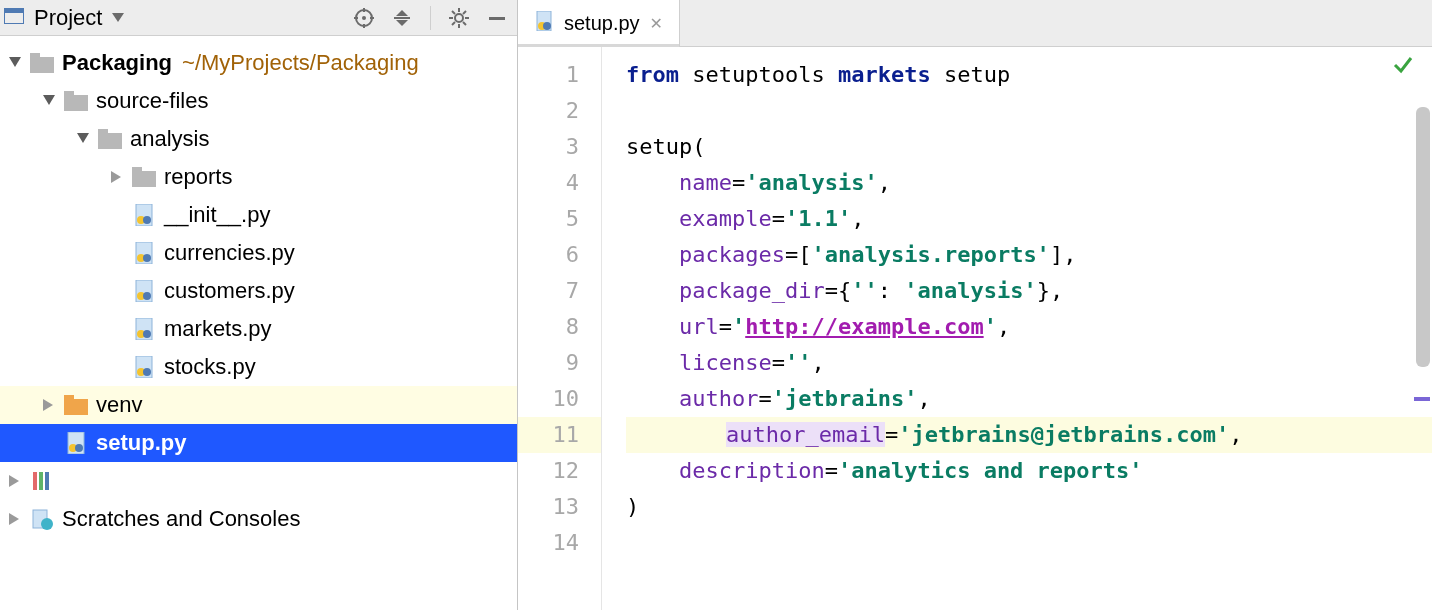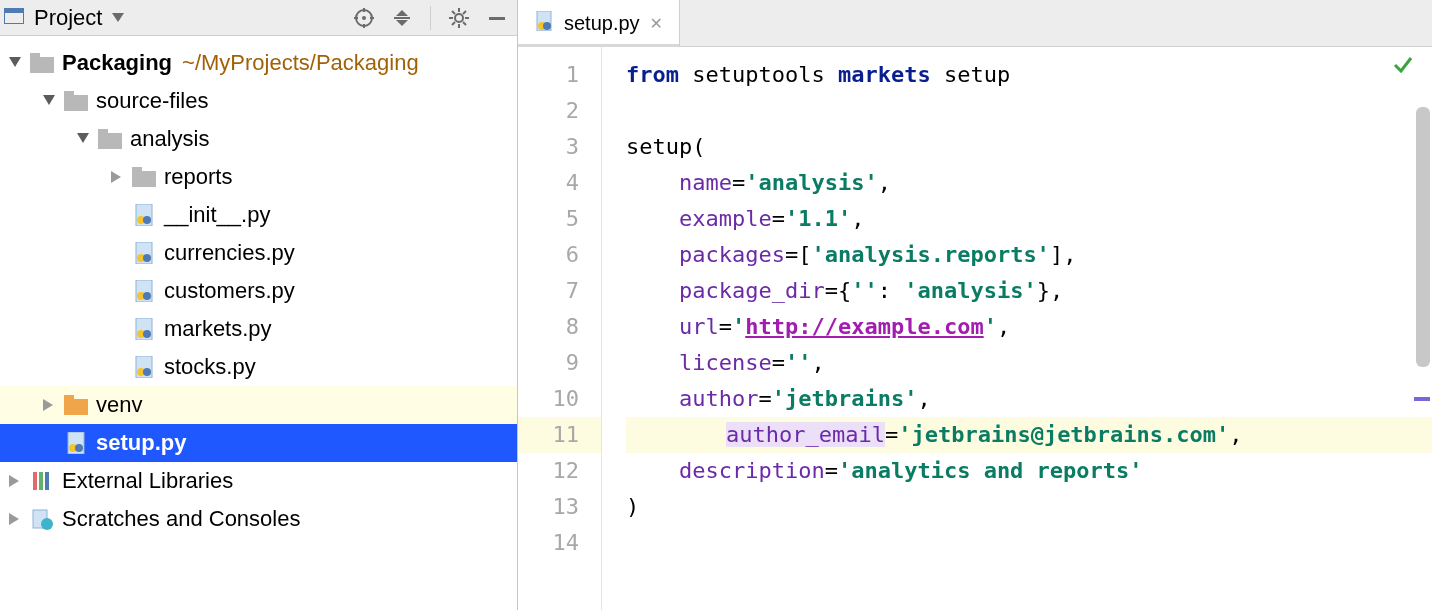--- a/index.html
+++ b/index.html
@@ -268,21 +268,20 @@
               <polygon points="0,0 10,6 0,12" fill="#9a9a9a"></polygon>
             </svg>
           </span>
         <span class="node-icon">
             <svg width="22" height="22">
               <rect x="2" y="2" width="4" height="18" fill="#e36a6a"></rect>
               <rect x="8" y="2" width="4" height="18" fill="#5fb36a"></rect>
               <rect x="14" y="2" width="4" height="18" fill="#4f7ab3"></rect>
             </svg>
           </span>
-        <span class="node-label">External Libraries</span>
       </div>
 
       <div class="tree-row" style="padding-left:6px">
         <span class="arrow">
             <svg>
               <polygon points="0,0 10,6 0,12" fill="#9a9a9a"></polygon>
             </svg>
           </span>
         <span class="node-icon">
             <svg width="22" height="22">

